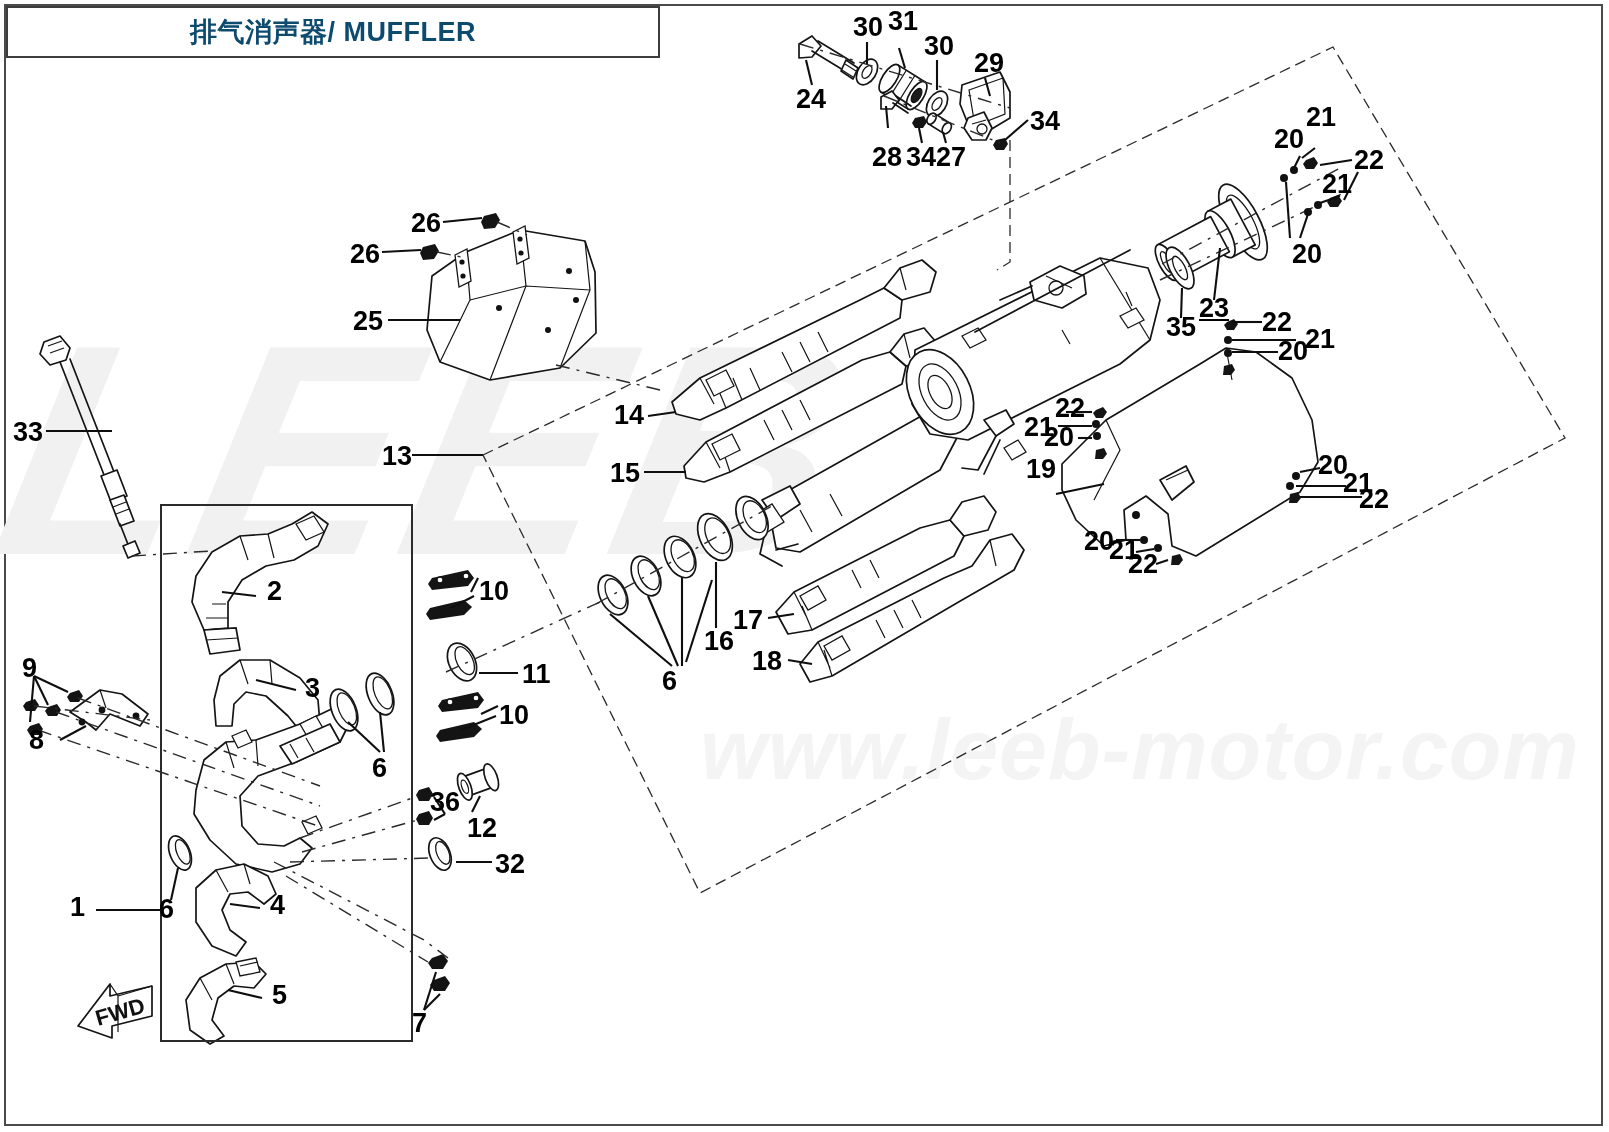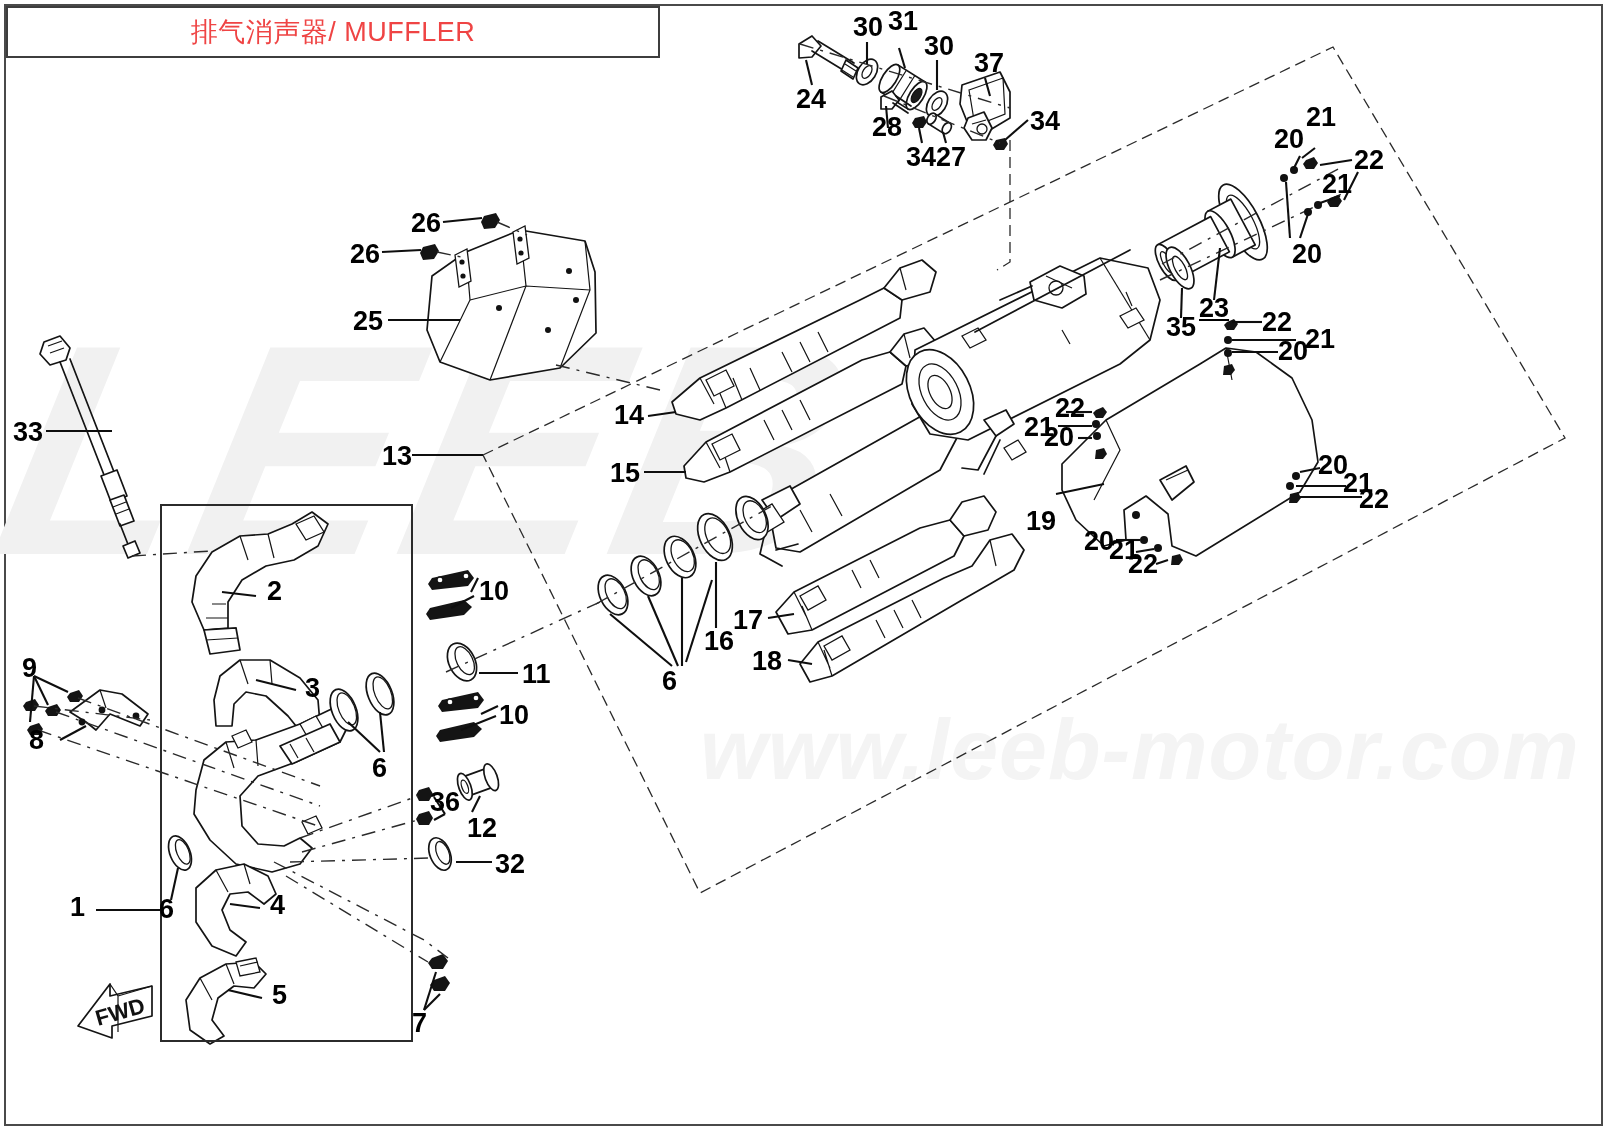--- a/index.html
+++ b/index.html
@@ -1,20 +1,20 @@
 <!DOCTYPE html>
 <html><head>
 <meta charset="utf-8">
 <style>
   html,body{margin:0;padding:0;background:#fff;}
   body{font-family:"Liberation Sans",sans-serif;}
   #page{position:relative;width:1609px;height:1132px;background:#ffffff;overflow:hidden;}
   #frame{position:absolute;left:4px;top:4px;width:1599px;height:1122px;border:2px solid #4a4a4a;box-sizing:border-box;}
   #titlebox{position:absolute;left:6px;top:6px;width:654px;height:52px;border:2px solid #3d3d3d;box-sizing:border-box;background:#fff;display:flex;align-items:center;justify-content:center;z-index:40;}
-  #titlebox span{font-size:27px;font-weight:normal;color:#ef4444;letter-spacing:.5px;white-space:nowrap;}
+  #titlebox span{font-size:27px;font-weight:bold;color:#0c4a6e;letter-spacing:.5px;white-space:nowrap;}
   .wm{position:absolute;color:#f0f0f0;font-weight:bold;z-index:1;pointer-events:none;user-select:none;}
   #wm-leeb{left:10px;top:300px;font-size:300px;letter-spacing:10px;font-style:italic;transform:skewX(-12deg);line-height:1;color:#f1f1f1;}
   #wm-url{left:700px;top:700px;font-size:86px;font-style:italic;color:#f4f4f4;letter-spacing:1px;white-space:nowrap;}
   svg#art{position:absolute;left:0;top:0;width:1609px;height:1132px;z-index:10;}
   .lbl{position:absolute;z-index:30;font-size:27px;font-weight:bold;color:#000;font-family:"Liberation Sans",sans-serif;line-height:1;}
   .box1{position:absolute;border:2px solid #2b2b2b;box-sizing:border-box;z-index:12;}
 </style>
 </head>
 <body>
 
@@ -473,21 +473,21 @@
   <div class="lbl" style="left:479px;top:578px;">10</div>
   <div class="lbl" style="left:499px;top:702px;">10</div>
   <div class="lbl" style="left:522px;top:661px;">11</div>
   <div class="lbl" style="left:467px;top:815px;">12</div>
   <div class="lbl" style="left:382px;top:443px;">13</div>
   <div class="lbl" style="left:614px;top:402px;">14</div>
   <div class="lbl" style="left:610px;top:460px;">15</div>
   <div class="lbl" style="left:704px;top:628px;">16</div>
   <div class="lbl" style="left:733px;top:607px;">17</div>
   <div class="lbl" style="left:752px;top:648px;">18</div>
-  <div class="lbl" style="left:1026px;top:508px;">19</div>
+  <div class="lbl" style="left:1026px;top:456px;">19</div>
   <div class="lbl" style="left:1274px;top:126px;">20</div>
   <div class="lbl" style="left:1292px;top:241px;">20</div>
   <div class="lbl" style="left:1278px;top:338px;">20</div>
   <div class="lbl" style="left:1044px;top:424px;">20</div>
   <div class="lbl" style="left:1318px;top:452px;">20</div>
   <div class="lbl" style="left:1084px;top:528px;">20</div>
   <div class="lbl" style="left:1306px;top:104px;">21</div>
   <div class="lbl" style="left:1322px;top:171px;">21</div>
   <div class="lbl" style="left:1305px;top:326px;">21</div>
   <div class="lbl" style="left:1024px;top:414px;">21</div>
@@ -497,22 +497,22 @@
   <div class="lbl" style="left:1262px;top:309px;">22</div>
   <div class="lbl" style="left:1055px;top:395px;">22</div>
   <div class="lbl" style="left:1359px;top:486px;">22</div>
   <div class="lbl" style="left:1128px;top:551px;">22</div>
   <div class="lbl" style="left:1199px;top:295px;text-decoration:underline;">23</div>
   <div class="lbl" style="left:796px;top:86px;">24</div>
   <div class="lbl" style="left:353px;top:308px;">25</div>
   <div class="lbl" style="left:411px;top:210px;">26</div>
   <div class="lbl" style="left:350px;top:241px;">26</div>
   <div class="lbl" style="left:936px;top:144px;">27</div>
-  <div class="lbl" style="left:872px;top:114px;">28</div>
-  <div class="lbl" style="left:974px;top:50px;">37</div>
+  <div class="lbl" style="left:872px;top:144px;">28</div>
+  <div class="lbl" style="left:974px;top:50px;">29</div>
   <div class="lbl" style="left:853px;top:14px;">30</div>
   <div class="lbl" style="left:924px;top:33px;">30</div>
   <div class="lbl" style="left:888px;top:8px;">31</div>
   <div class="lbl" style="left:495px;top:851px;">32</div>
   <div class="lbl" style="left:13px;top:419px;">33</div>
   <div class="lbl" style="left:1030px;top:108px;">34</div>
   <div class="lbl" style="left:906px;top:144px;">34</div>
   <div class="lbl" style="left:1166px;top:314px;">35</div>
   <div class="lbl" style="left:430px;top:789px;">36</div>
 

